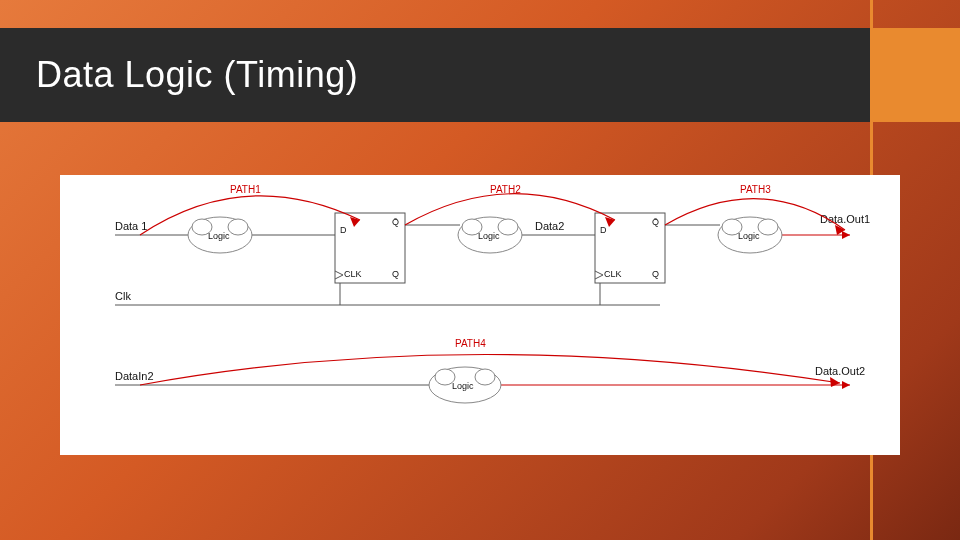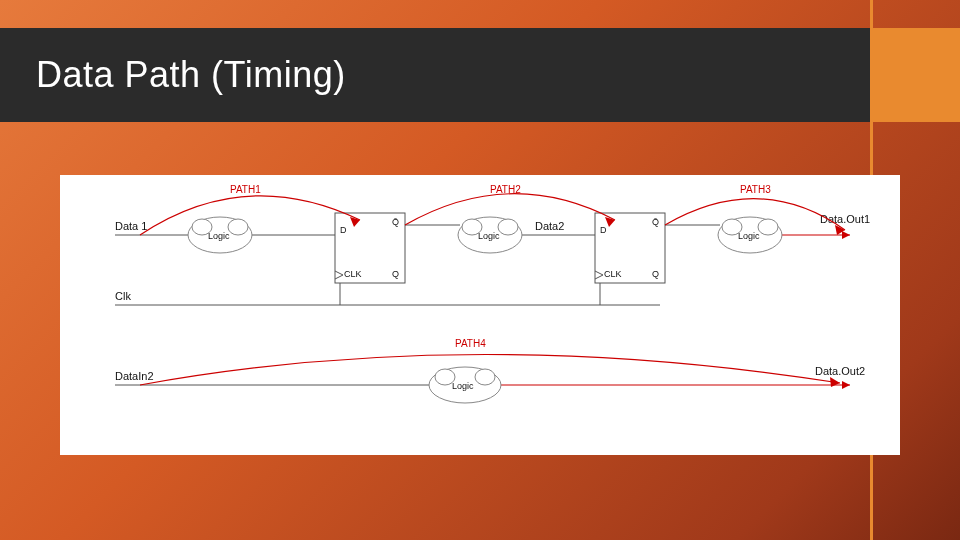--- a/index.html
+++ b/index.html
@@ -14,21 +14,21 @@
   .lbl{font-family:Arial,sans-serif;font-size:11px;fill:#111}
   .plbl{font-family:Arial,sans-serif;font-size:10px;fill:#c00}
   .pin{font-family:Arial,sans-serif;font-size:9px;fill:#111}
 </style>
 </head>
 <body>
 
 <div class="slide">
   <div class="accent-line"></div>
   <div class="title-bar">
-    <div class="title">Data Path (Timing)</div>
+    <div class="title">Data Logic (Timing)</div>
   </div>
   <div class="accent"></div>
 
   <div class="figure">
     <svg width="840" height="280">
 
       <line x1="55" y1="60" x2="130" y2="60" stroke="#555" stroke-width="1"></line>
       <text class="lbl" x="55" y="55">Data 1</text>
 
       <line x1="190" y1="60" x2="275" y2="60" stroke="#555"></line>

